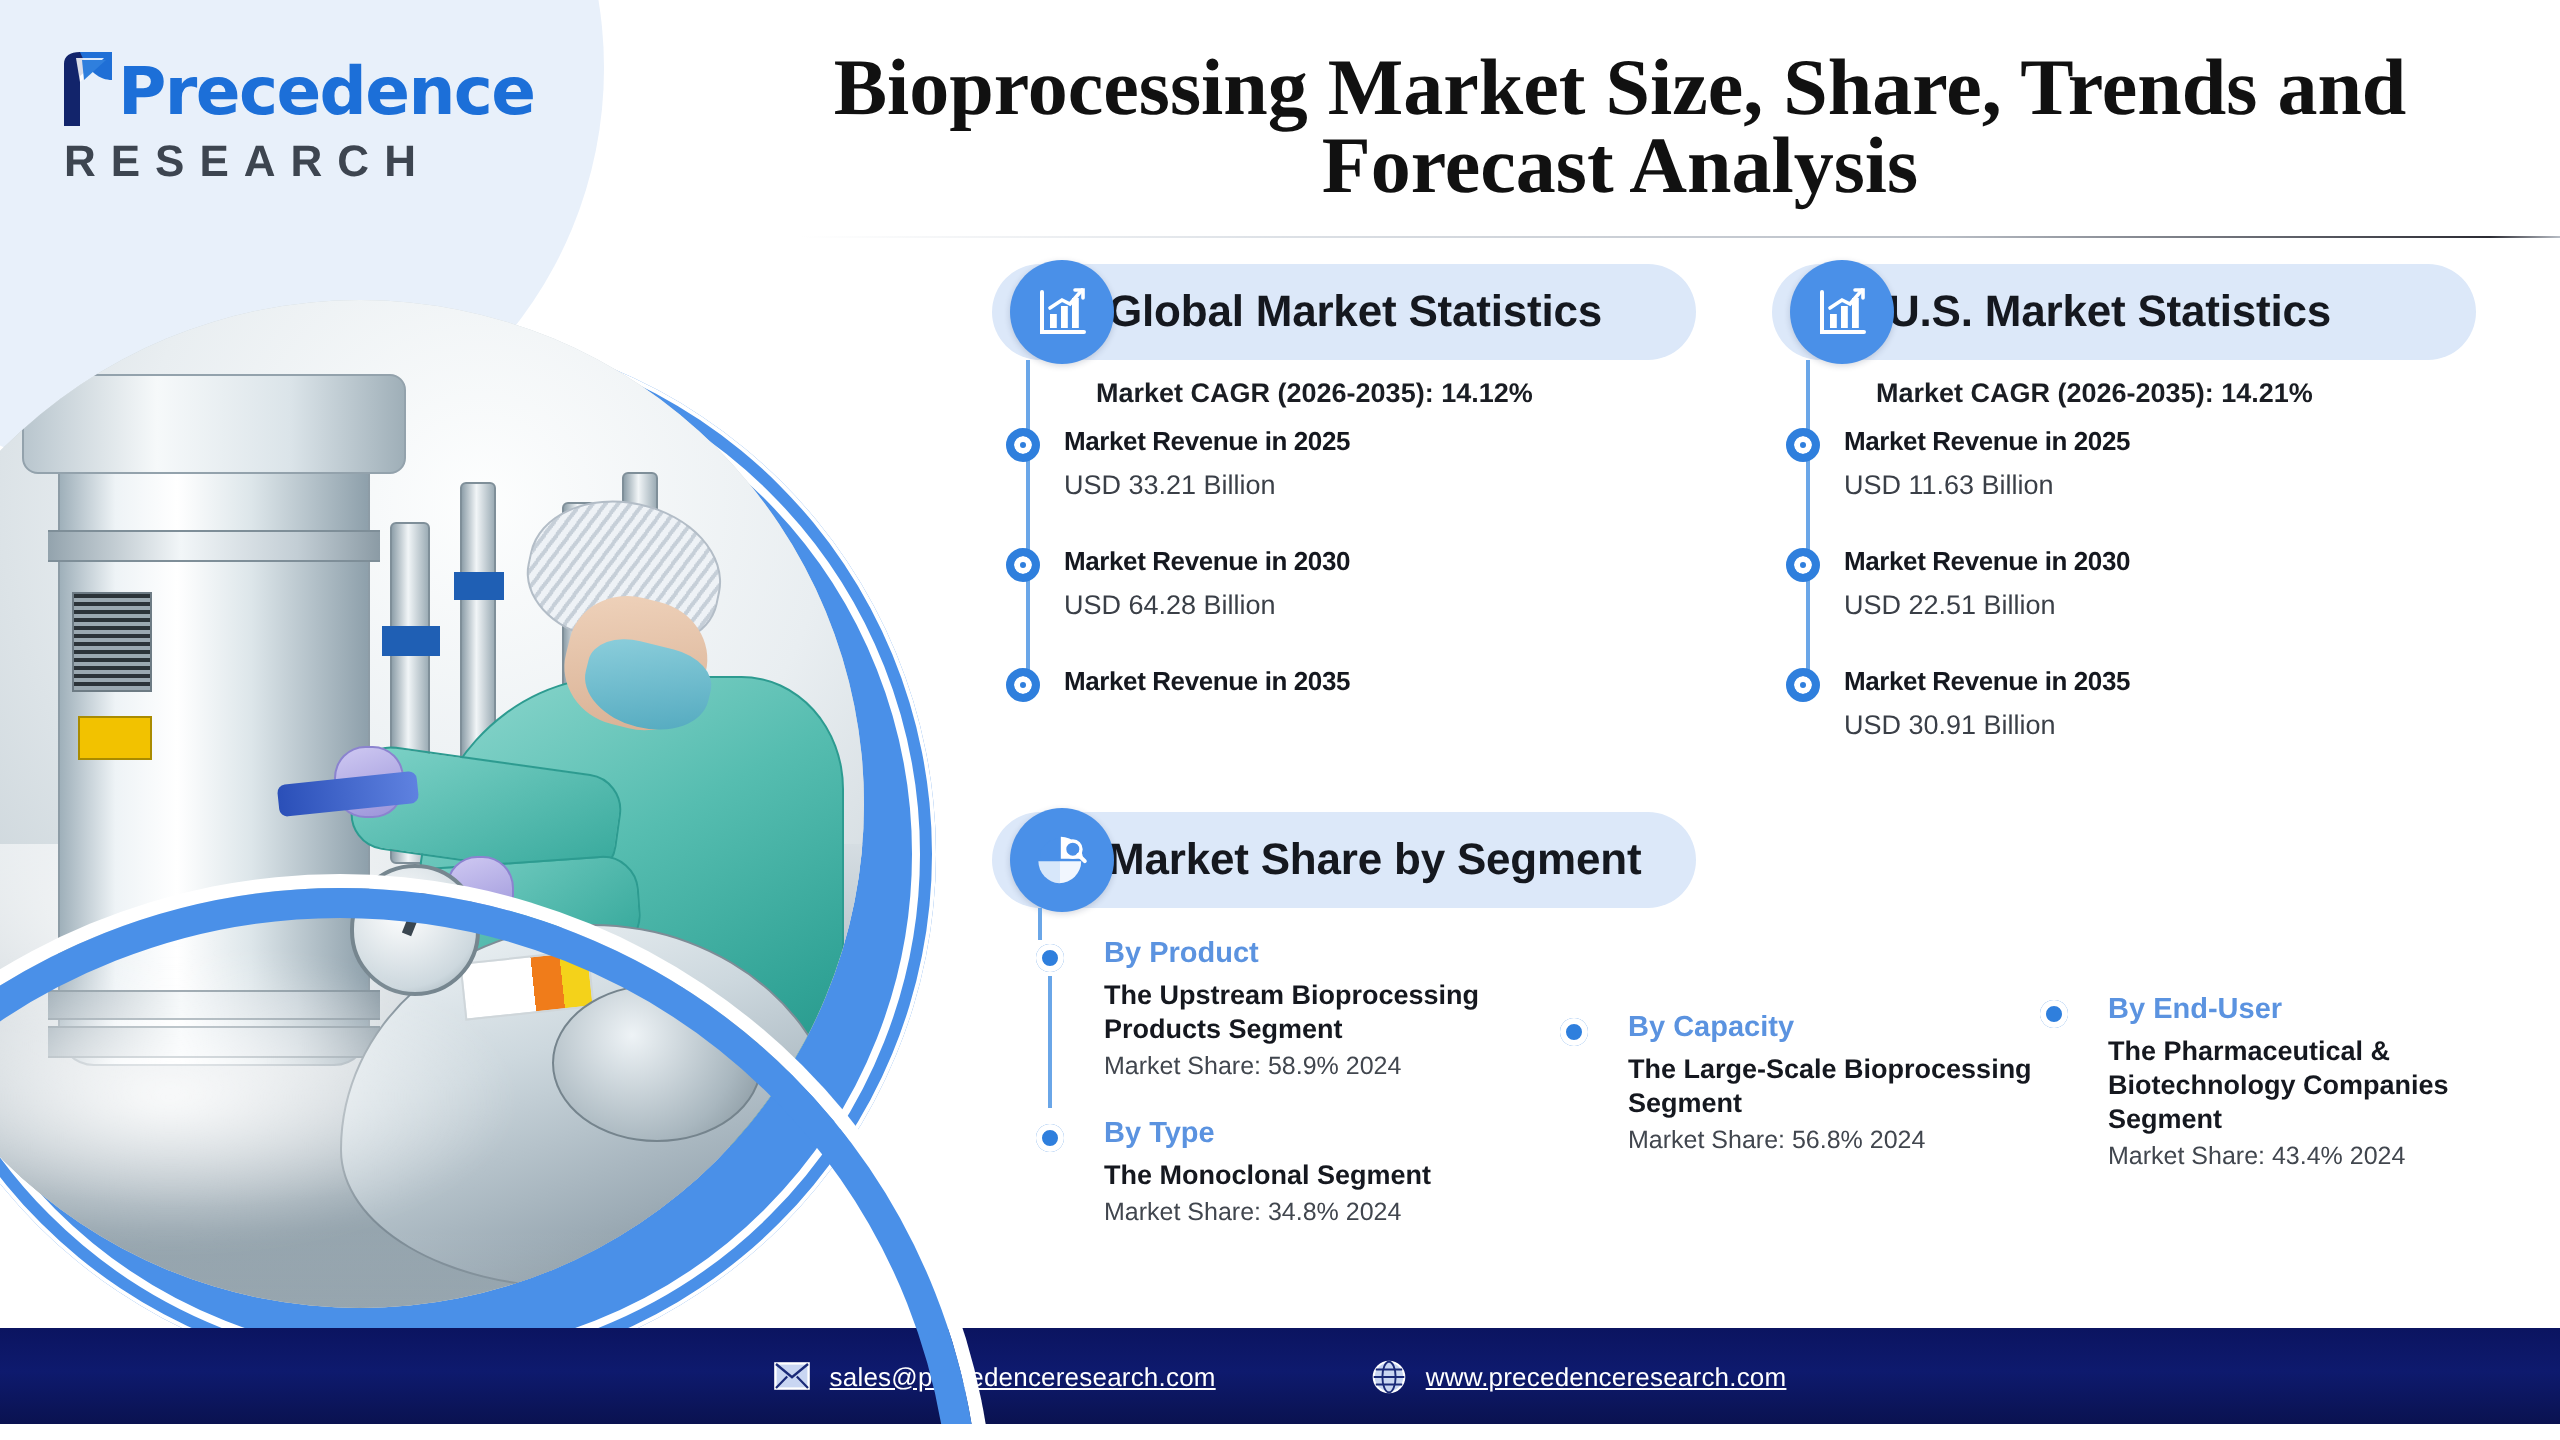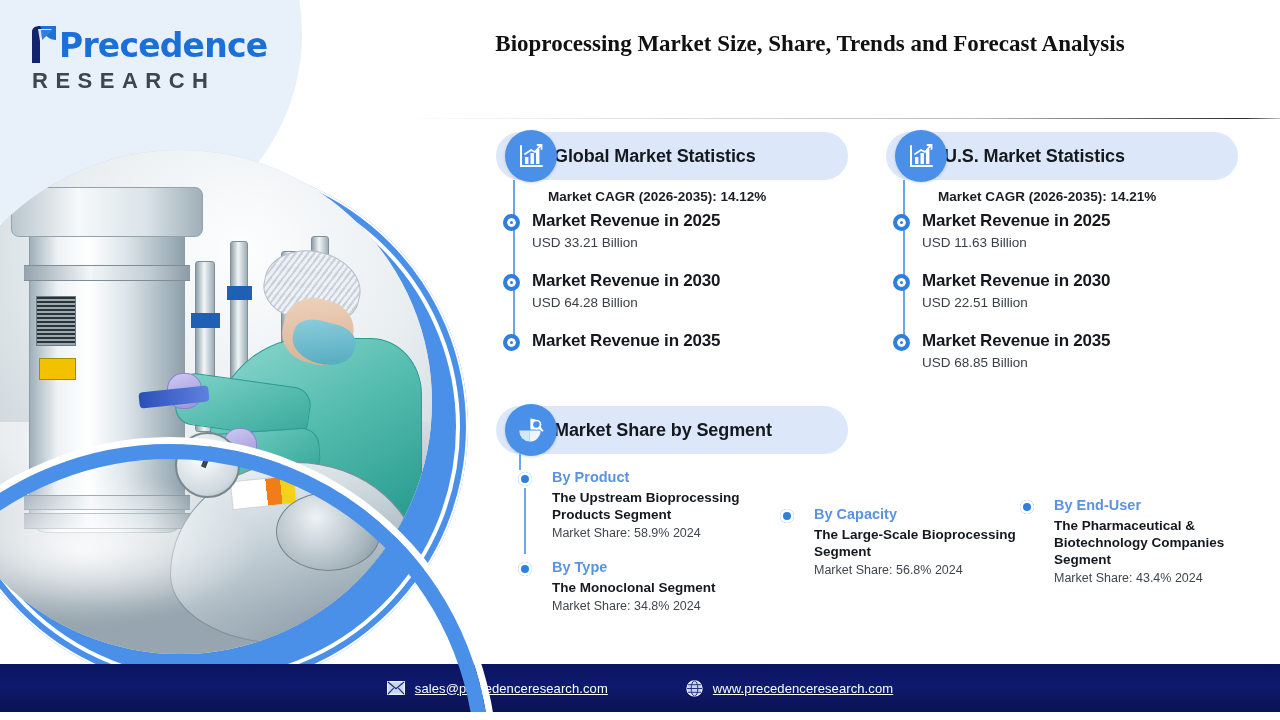--- a/index.html
+++ b/index.html
@@ -70,21 +70,21 @@
     z-index: 3;
   }
 
   
   .title {
     position: absolute;
     left: 410px; top: 24px; width: 800px;
     text-align: center;
     font-family: "Liberation Serif", serif;
     font-weight: bold;
-    font-size: 23px;
+    font-size: 40px;
     line-height: 39px;
     color: #111111;
     z-index: 4;
   }
 
   
   .photo-stage {
     position: absolute;
     left: 0; top: 118px;
     width: 470px; height: 602px;
@@ -318,21 +318,21 @@
   }
   .pill-icon {
     position: absolute; left: 9px; top: -2px;
     width: 52px; height: 52px;
     border-radius: 50%;
     background: #4a90e8;
     display: flex; align-items: center; justify-content: center;
     box-shadow: 0 1px 3px rgba(20,40,80,0.18);
   }
   .pill-title {
-    font-size: 18px;
+    font-size: 22px;
     font-weight: bold;
     color: #15181f;
     letter-spacing: -0.1px;
   }
   .pill.wide { width: 352px; }
 
   .cagr {
     padding-left: 52px;
     font-size: 13.5px;
     font-weight: bold;
@@ -353,21 +353,21 @@
   .tl-dot {
     position: absolute;
     left: -29px; top: 4px;
     width: 17px; height: 17px;
     border-radius: 50%;
     background: #2f7fdd;
     border: 4px solid #2f7fdd;
     box-shadow: inset 0 0 0 3px #ffffff;
   }
   .tl-head {
-    font-size: 17px; font-weight: bold; color: #15181f;
+    font-size: 13px; font-weight: bold; color: #15181f;
     line-height: 22px; letter-spacing: -0.2px;
   }
   .tl-sub {
     font-size: 13.5px; color: #3a3f47; line-height: 20px; margin-top: 1px;
   }
 
   
   .seg-wrap { margin-top: 16px; position: relative; }
   .seg-grid {
     display: flex;
@@ -544,21 +544,21 @@
             <div class="tl-sub">USD 11.63 Billion</div>
           </div>
           <div class="tl-item">
             <span class="tl-dot"></span>
             <div class="tl-head">Market Revenue in 2030</div>
             <div class="tl-sub">USD 22.51 Billion</div>
           </div>
           <div class="tl-item">
             <span class="tl-dot"></span>
             <div class="tl-head">Market Revenue in 2035</div>
-            <div class="tl-sub">USD 68.85  Billion</div>
+            <div class="tl-sub">USD 30.91  Billion</div>
           </div>
         </div>
       </div>
     </div>
 
     <div class="seg-wrap">
       <div class="pill wide">
         <span class="pill-icon">
           <svg width="28" height="28" viewBox="0 0 28 28" fill="none">
             <path d="M13.4 13.4 V2.4 A11 11 0 0 1 24.4 13.4 Z" fill="#ffffff"></path>

